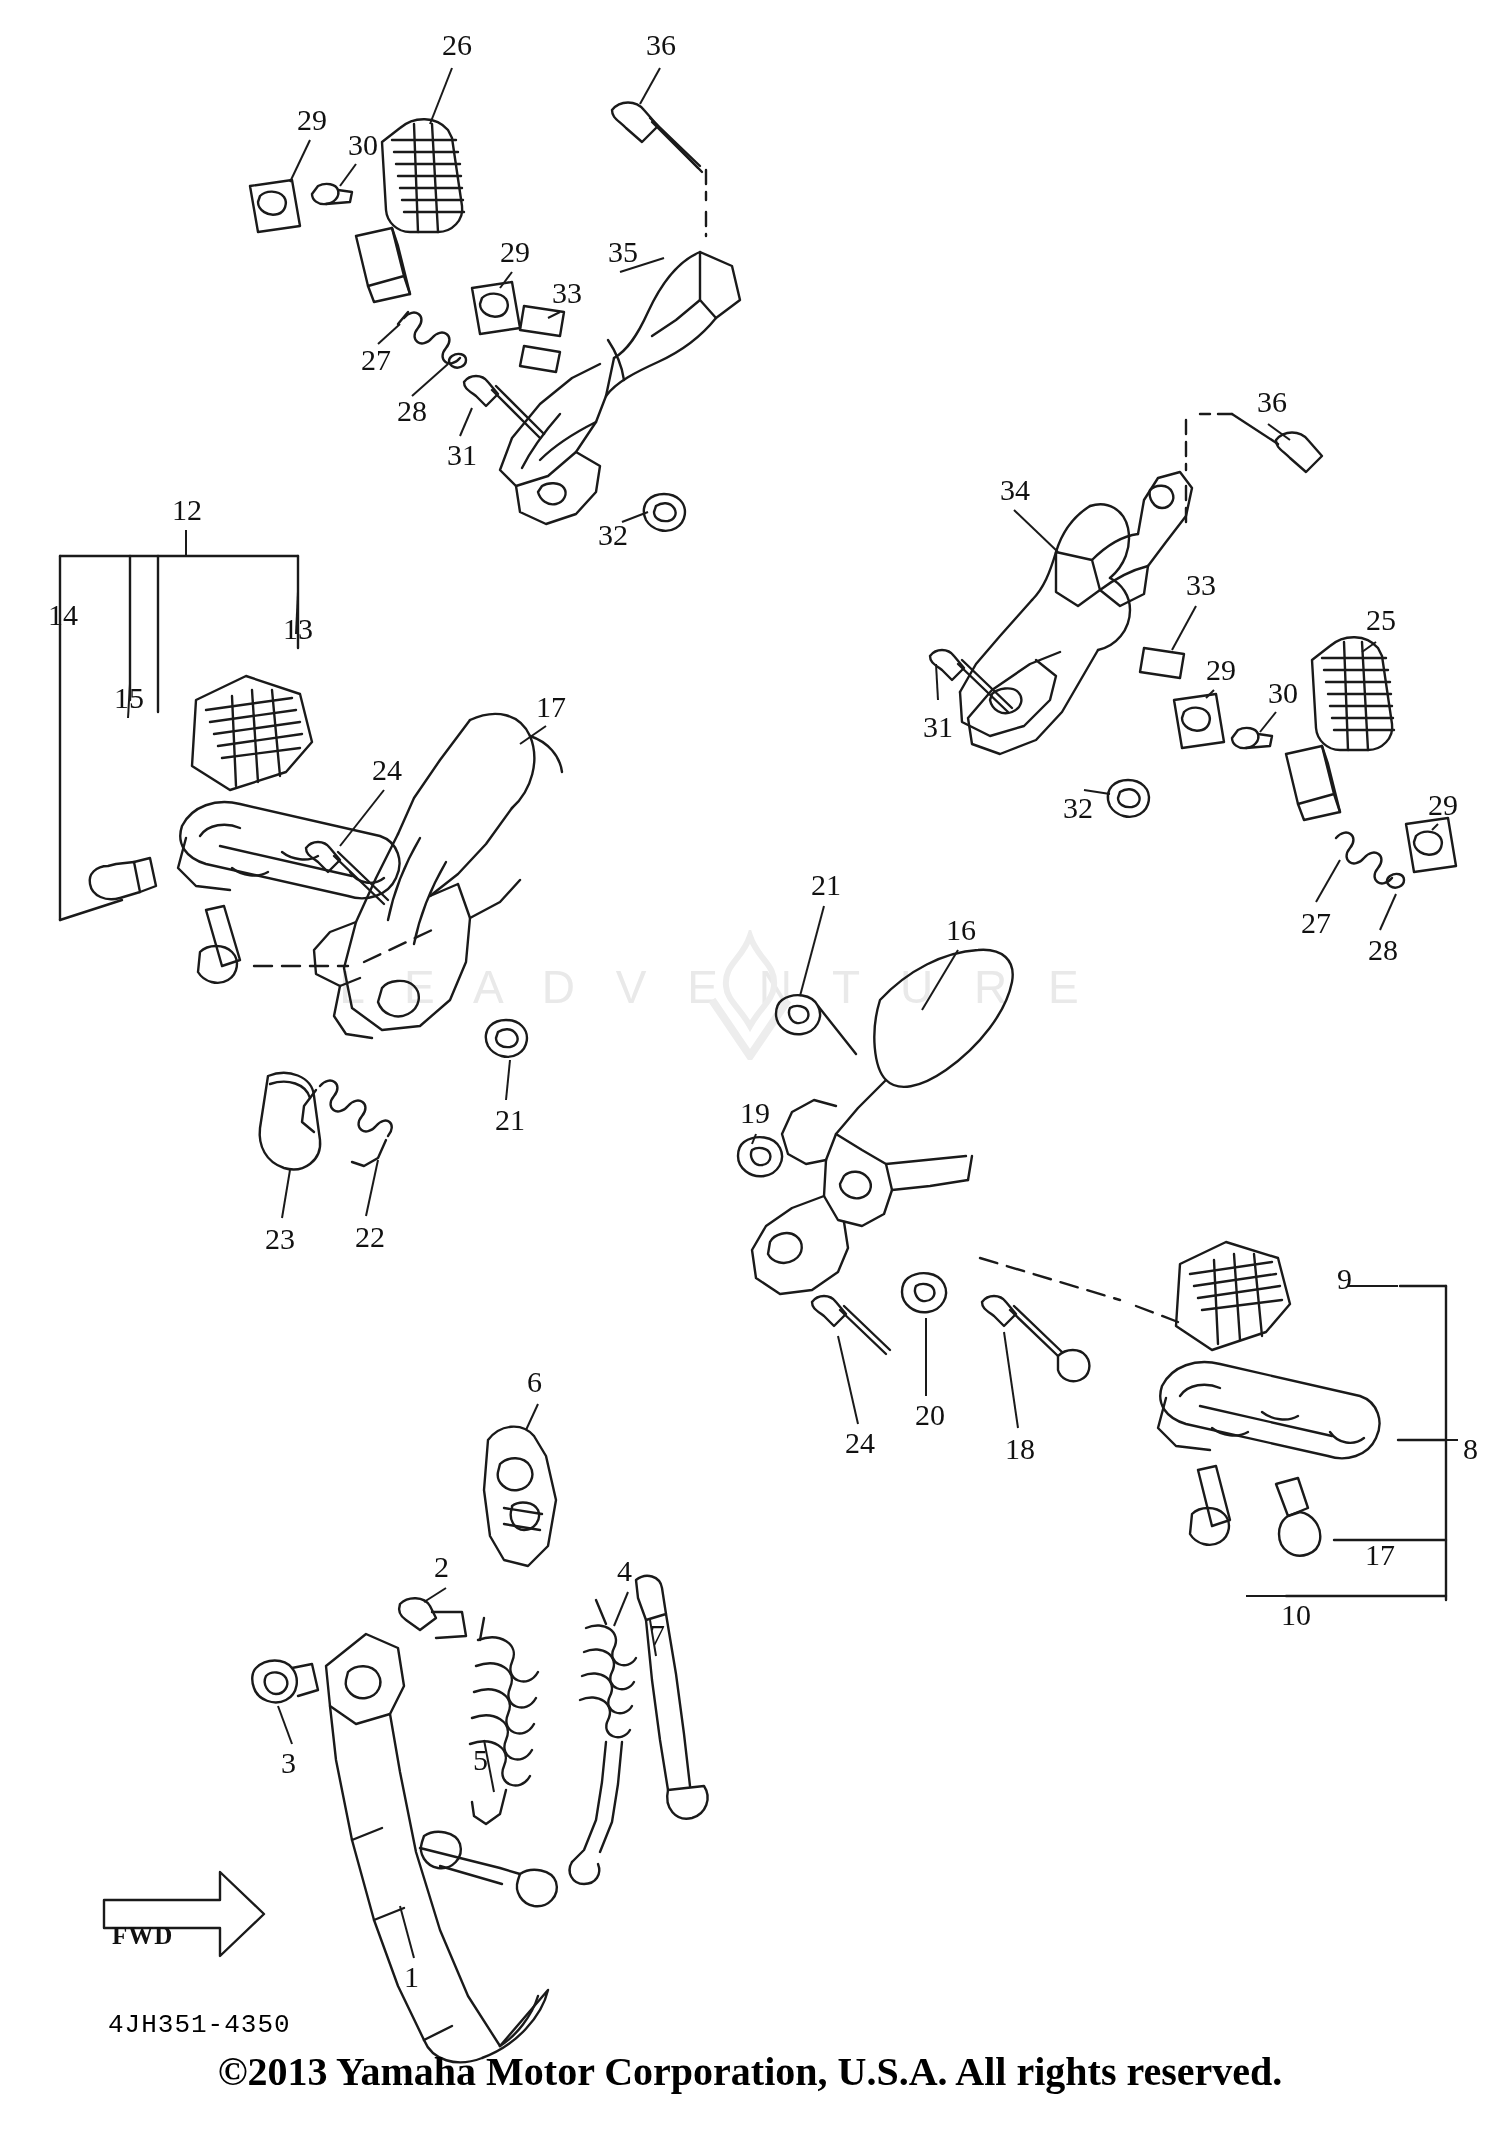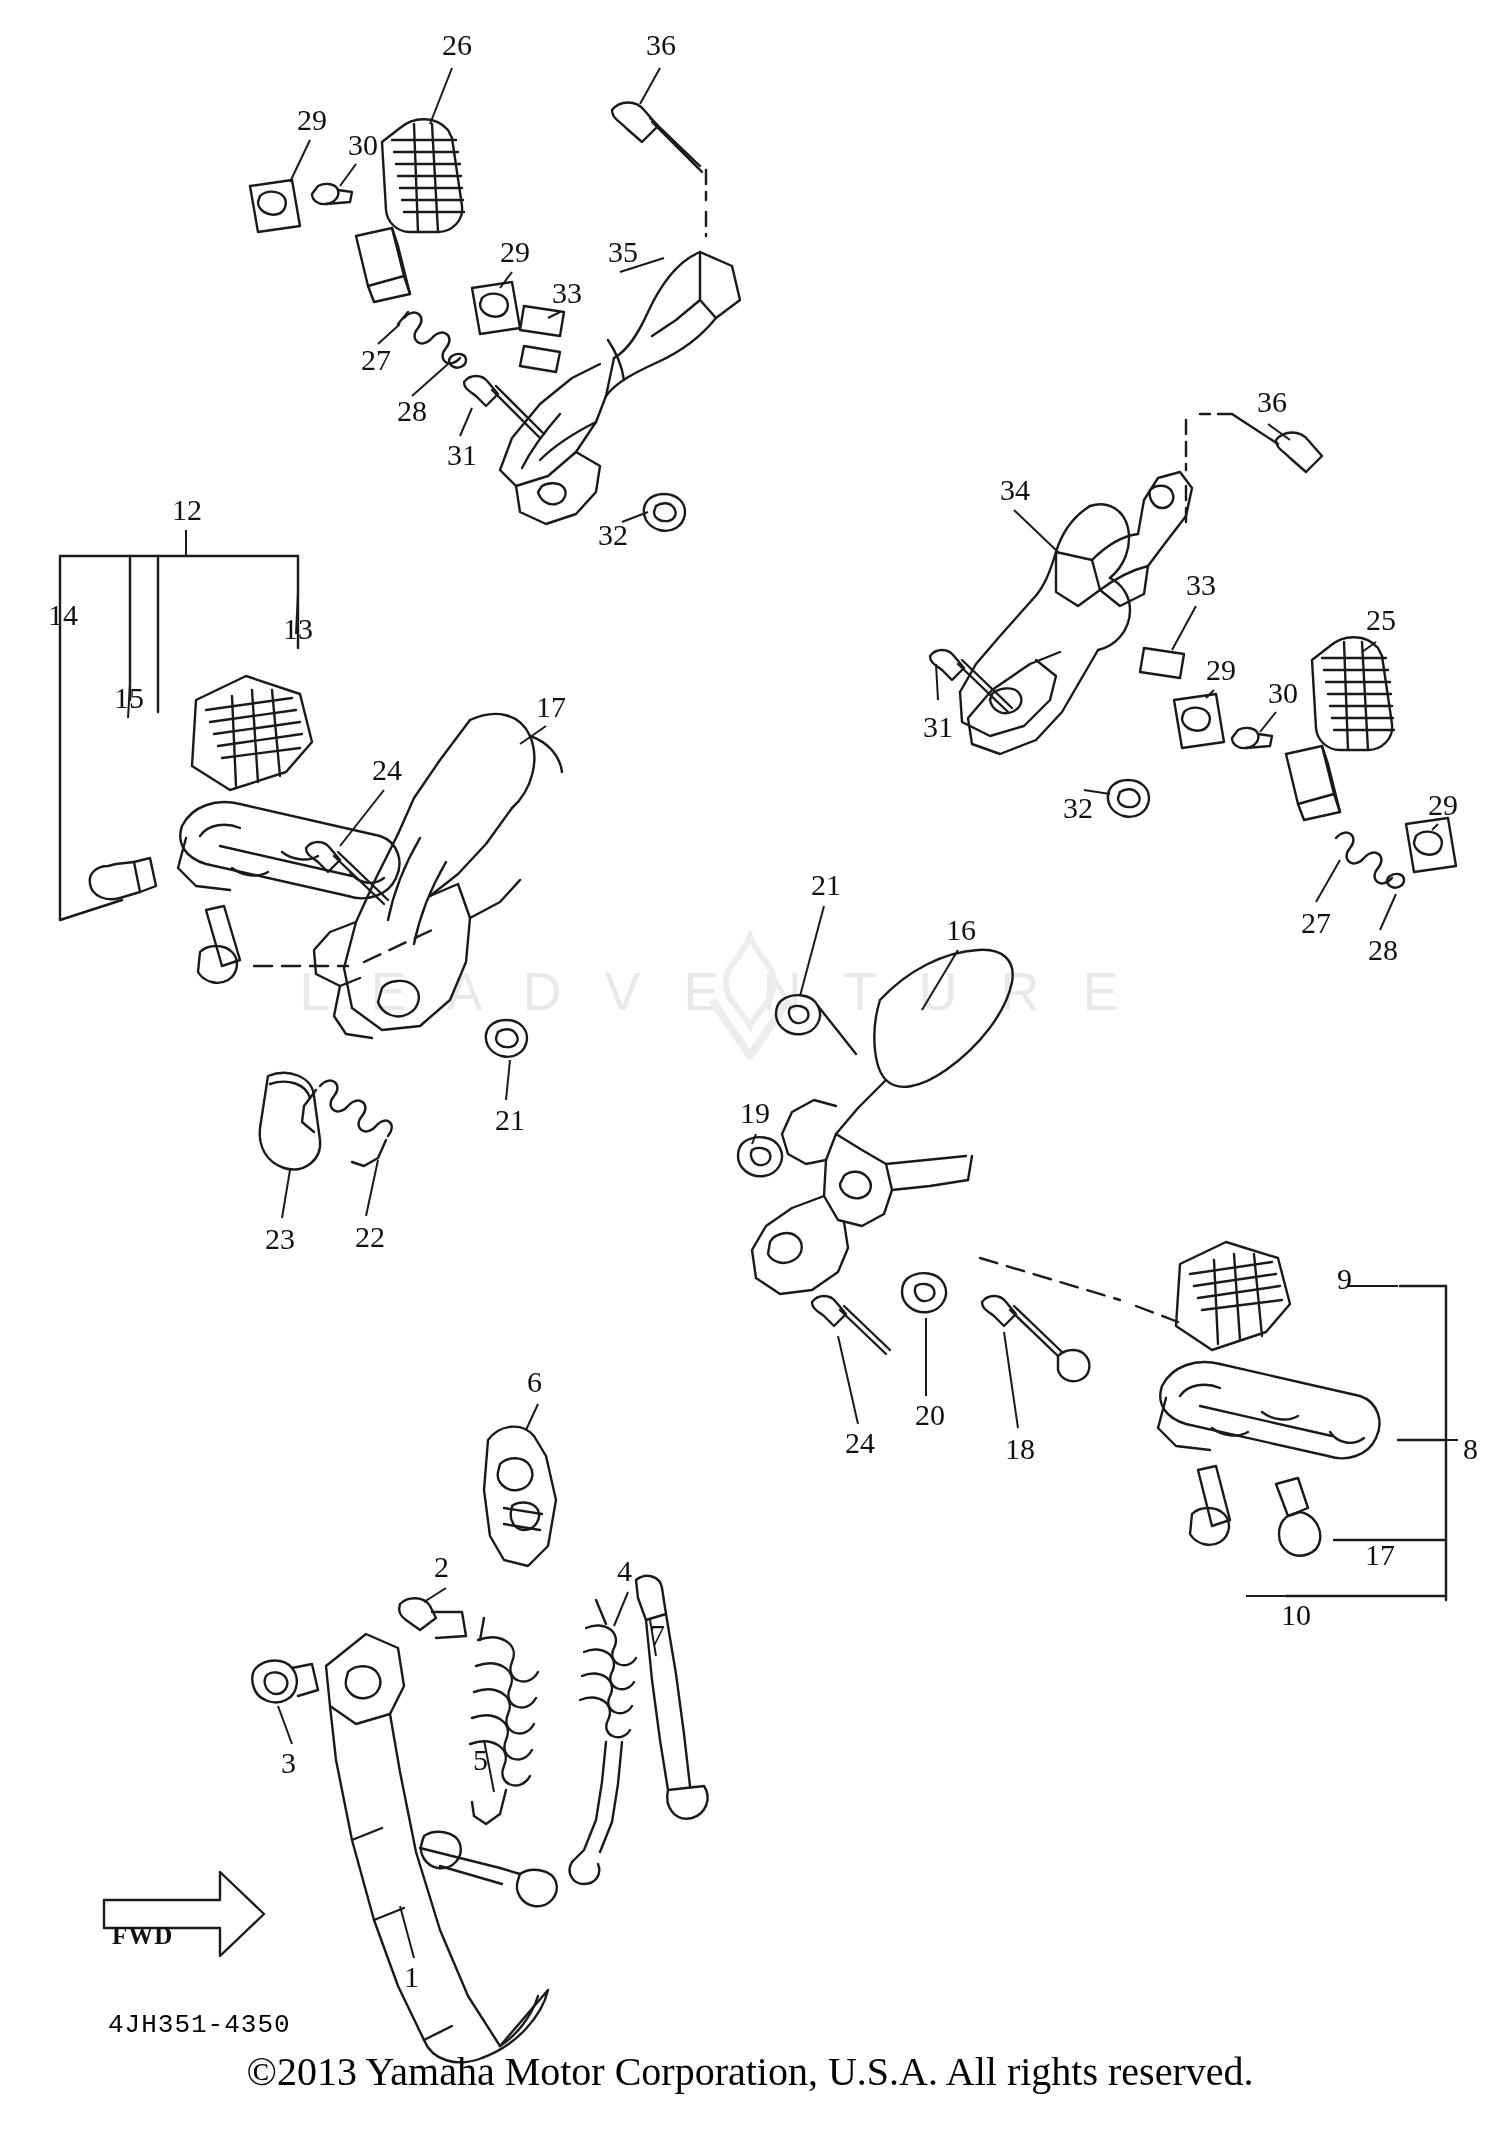--- a/index.html
+++ b/index.html
@@ -36,21 +36,21 @@
   }
   .footer {
     position: absolute;
     left: 0;
     width: 1500px;
     text-align: center;
   }
   #copyright-line {
     top: 2048px;
     font-size: 40px;
-    font-weight: normal;
+    font-weight: bold;
     color: #000;
     font-family: "Liberation Serif", serif;
   }
   #part-number {
     position: absolute;
     left: 108px;
     top: 2010px;
     font-size: 26px;
     font-family: Liberation Mono, monospace;
     color: #000;
@@ -62,21 +62,21 @@
     color: #555;
     font-family: "Liberation Serif", serif;
   }
   #watermark {
     position: absolute;
     left: 0;
     top: 960px;
     width: 1432px;
     text-align: center;
     font-family: "Liberation Sans", sans-serif;
-    font-size: 54px;
+    font-size: 46px;
     letter-spacing: 14px;
     color: #e9e9e9;
     user-select: none;
     pointer-events: none;
   }
   #watermark-glyph {
     position: absolute;
     left: 690px;
     top: 930px;
     width: 120px;

